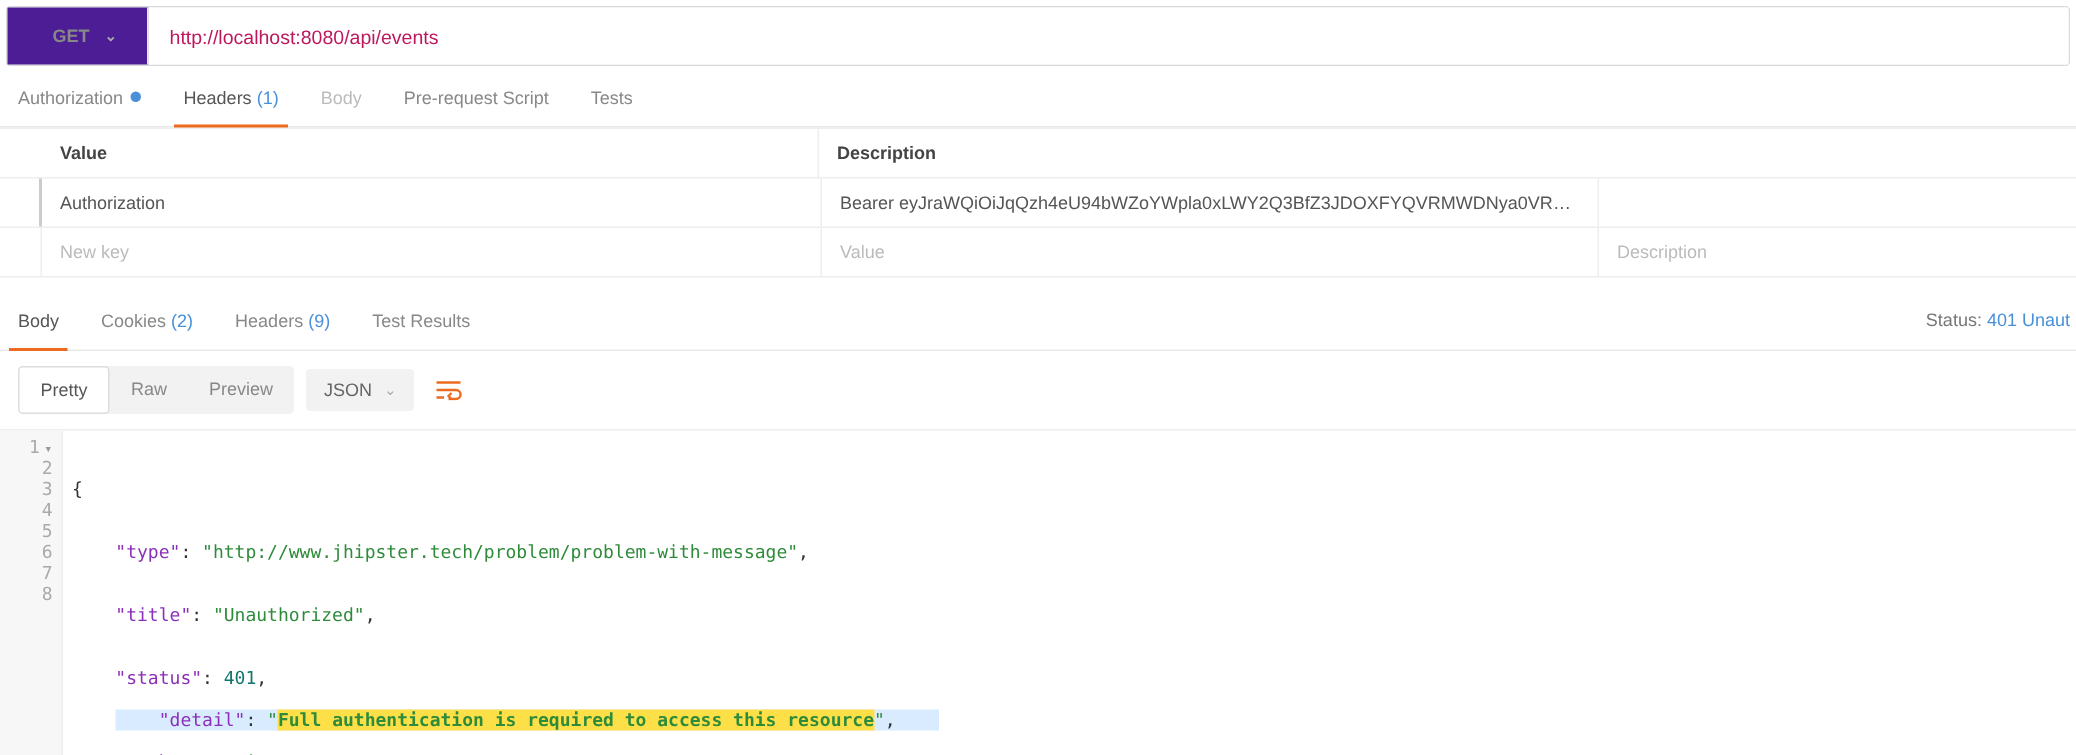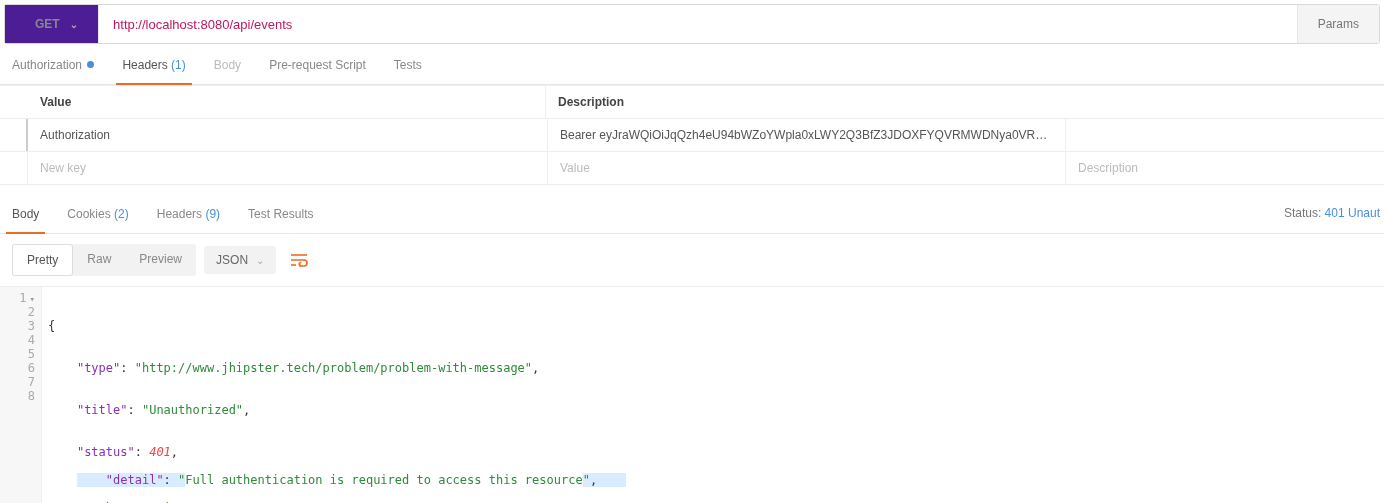--- a/index.html
+++ b/index.html
@@ -181,37 +181,34 @@
   .gutter div { height: 14px; }
   .fold { color: #999; font-size: 9px; padding-left: 3px; }
   .code {
     padding: 4px 0 4px 6px;
     white-space: pre;
     color: #333;
   }
   .code .line { height: 14px; }
   .k { color: #8b2fb8; }
   .s { color: #2e8b3a; }
-  .n { color: #ef4444; font-style: italic; }
+  .n { color: #0f766e; }
   .p { color: #333; }
   .hl { background: #d9ecff; display: inline-block; width: 100%; }
-  .sel { background: #ffffff; }
+  .sel { background: #fde047; font-weight: bold; }
 </style>
 </head>
 <body>
 
 <div class="url-bar">
   <div class="method">
     <span>GET</span>
     <span class="chev">⌄</span>
   </div>
   <input class="url-input" value="http://localhost:8080/api/events" style="">
-  <div class="params-btn">
-    <span>Params</span>
-  </div>
 </div>
 
 <div class="tabs">
   <div class="tab">
     <span>Authorization</span>
     <span class="dot"></span>
   </div>
   <div class="tab active">
     <span>Headers</span>
     <span class="count">(1)</span>

